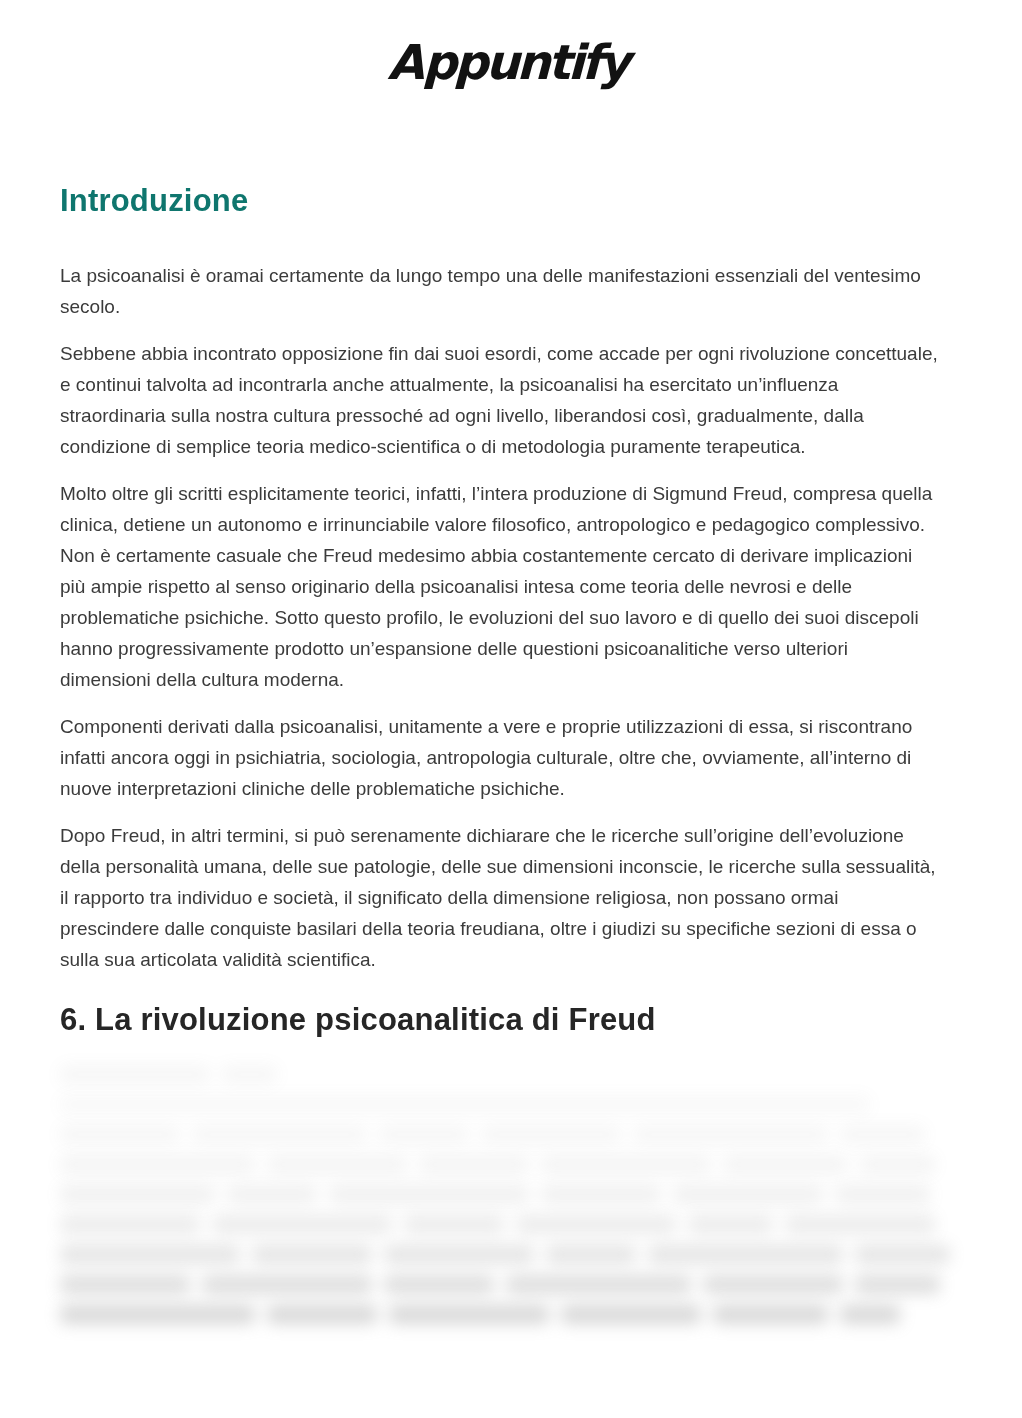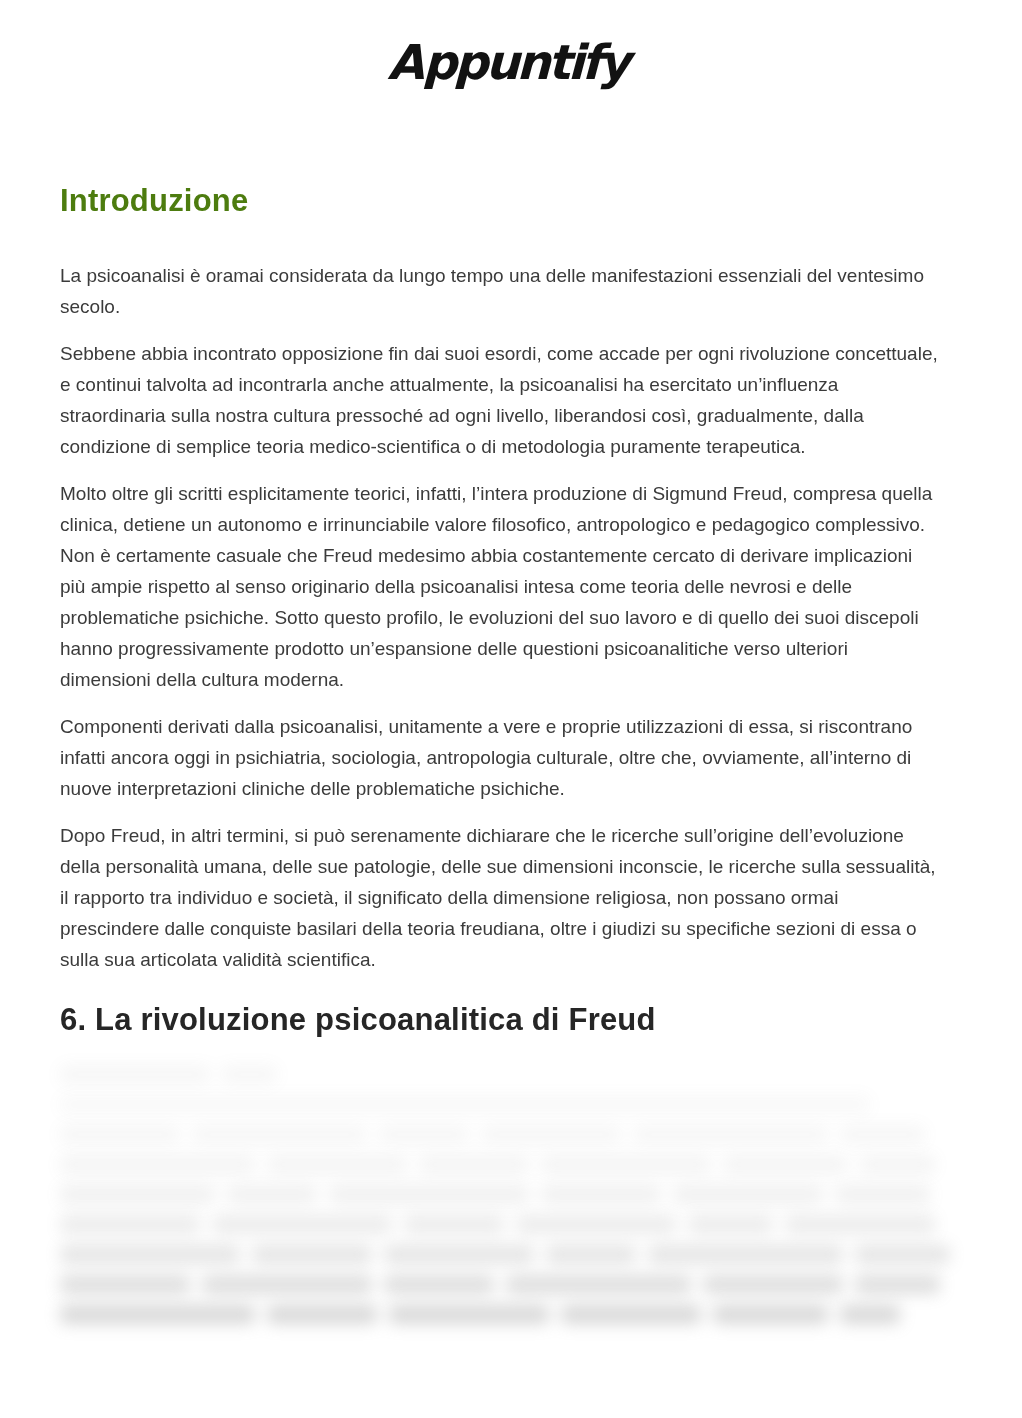--- a/index.html
+++ b/index.html
@@ -30,21 +30,21 @@
   }
   .content {
     margin: 0 60px;
     width: 880px;
   }
   .content h1 {
     margin: 86px 0 40px 0;
     font-size: 31px;
     line-height: 38px;
     font-weight: bold;
-    color: #4d7c0f;
+    color: #0f766e;
     letter-spacing: 0.2px;
   }
   .content p {
     margin: 0 0 16px 0;
     font-size: 19px;
     line-height: 31px;
     color: #3b3b3b;
   }
   .content h2 {
     margin: 26px 0 26px 0;
@@ -78,21 +78,21 @@
 <div class="page">
 
   <header class="logo-wrap">
     <span class="logo">Appuntify</span>
   </header>
 
   <main class="content">
 
     <h1>Introduzione</h1>
 
-    <p>La psicoanalisi è oramai considerata da lungo tempo una delle manifestazioni essenziali del ventesimo secolo.</p>
+    <p>La psicoanalisi è oramai certamente da lungo tempo una delle manifestazioni essenziali del ventesimo secolo.</p>
     <p>Sebbene abbia incontrato opposizione fin dai suoi esordi, come accade per ogni rivoluzione concettuale, e continui talvolta ad incontrarla anche attualmente, la psicoanalisi ha esercitato un’influenza straordinaria sulla nostra cultura pressoché ad ogni livello, liberandosi così, gradualmente, dalla condizione di semplice teoria medico-scientifica o di metodologia puramente terapeutica.</p>
     <p>Molto oltre gli scritti esplicitamente teorici, infatti, l’intera produzione di Sigmund Freud, compresa quella clinica, detiene un autonomo e irrinunciabile valore filosofico, antropologico e pedagogico complessivo. Non è certamente casuale che Freud medesimo abbia costantemente cercato di derivare implicazioni più ampie rispetto al senso originario della psicoanalisi intesa come teoria delle nevrosi e delle problematiche psichiche. Sotto questo profilo, le evoluzioni del suo lavoro e di quello dei suoi discepoli hanno progressivamente prodotto un’espansione delle questioni psicoanalitiche verso ulteriori dimensioni della cultura moderna.</p>
     <p>Componenti derivati dalla psicoanalisi, unitamente a vere e proprie utilizzazioni di essa, si riscontrano infatti ancora oggi in psichiatria, sociologia, antropologia culturale, oltre che, ovviamente, all’interno di nuove interpretazioni cliniche delle problematiche psichiche.</p>
     <p>Dopo Freud, in altri termini, si può serenamente dichiarare che le ricerche sull’origine dell’evoluzione della personalità umana, delle sue patologie, delle sue dimensioni inconscie, le ricerche sulla sessualità, il rapporto tra individuo e società, il significato della dimensione religiosa, non possano ormai prescindere dalle conquiste basilari della teoria freudiana, oltre i giudizi su specifiche sezioni di essa o sulla sua articolata validità scientifica.</p>
 
     <h2>6. La rivoluzione psicoanalitica di Freud</h2>
 
     <div class="blurred">
       <div class="brow" style="opacity:.07"><i style="width:150px"></i><i style="width:55px"></i></div>
       <div class="brow" style="opacity:.05"><i style="width:810px"></i></div>

